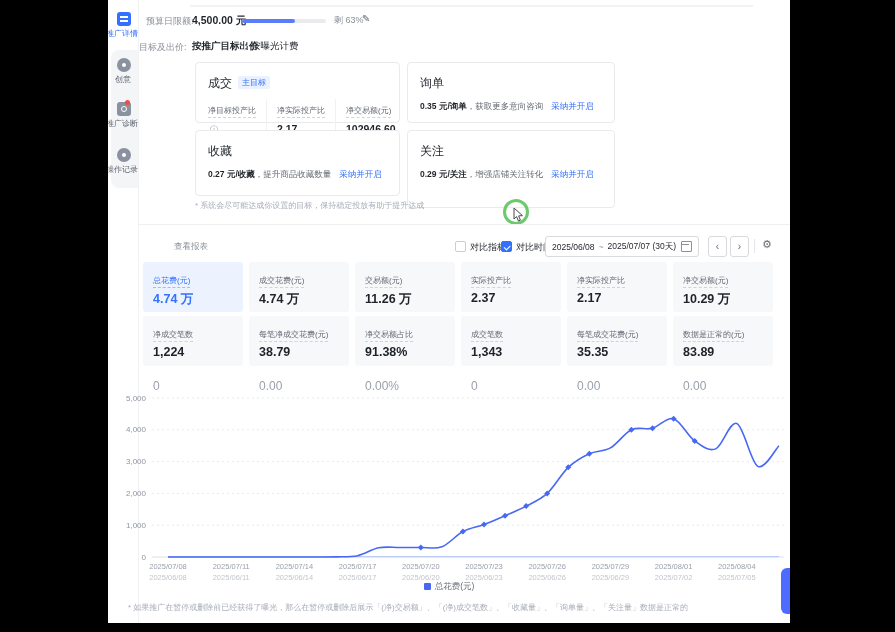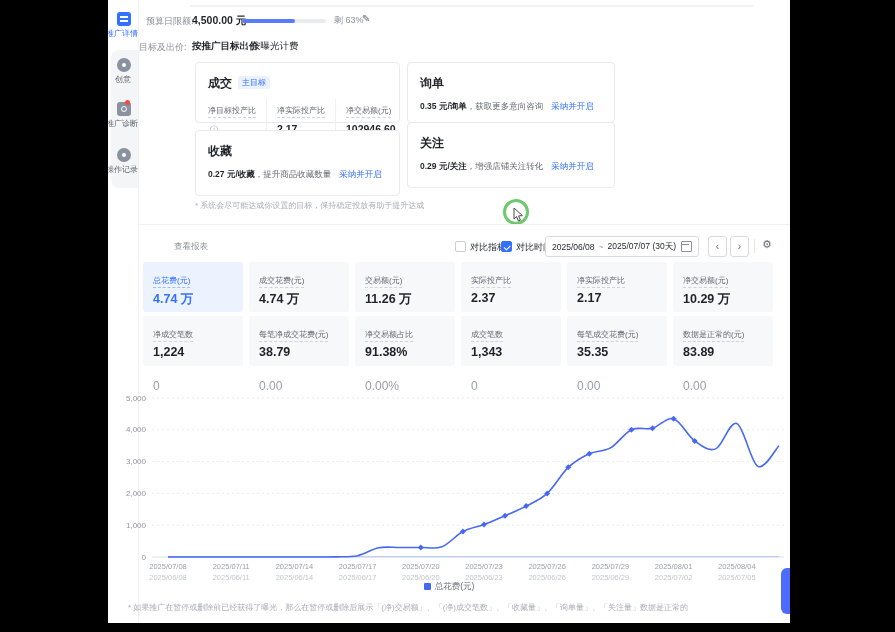--- a/index.html
+++ b/index.html
@@ -28,21 +28,21 @@
   .budget-amount{position:absolute;left:84px;top:14px;font-size:10.5px;font-weight:bold;color:#1f2329;}
   .pbar{position:absolute;left:134px;top:19px;width:84px;height:4px;background:#e9ebef;border-radius:2px;}
   .pbar-fill{height:4px;border-radius:2px;background:#5b7cfa;}
   .premain{position:absolute;left:226px;top:14px;font-size:9px;color:#8a8f99;}
   .pencil{position:absolute;top:13px;font-size:10px;color:#646a73;cursor:pointer;}
   .goal-opt{position:absolute;top:40px;font-size:9.5px;color:#1f2329;cursor:pointer;}
   .goal-sep{position:absolute;left:136px;top:41px;width:1px;height:10px;background:#e0e2e6;}
 
   
   .gcard{position:absolute;border:1px solid #e9eaec;border-radius:4px;background:#fff;box-sizing:border-box;padding:10px 12px;}
-  .gcard-title{font-size:12px;font-weight:bold;color:#1f2329;display:inline-block;}
+  .gcard-title{font-size:12px;font-weight:normal;color:#1f2329;display:inline-block;}
   .gbadge{display:inline-block;margin-left:6px;font-size:8px;color:#3370ff;background:#eaf1ff;border-radius:2px;padding:1px 4px;vertical-align:2px;}
   .gmetrics{display:flex;margin-top:7px;}
   .gmet{padding-right:10px;margin-right:10px;border-right:1px solid #f0f1f3;}
   .gmet:last-child{border-right:none;margin-right:0;padding-right:0;}
   .gmet-label{font-size:8px;color:#646a73;border-bottom:1px dashed #cfd3da;display:inline-block;padding-bottom:1px;white-space:nowrap;}
   .gmet-value{font-size:10.5px;font-weight:bold;color:#1f2329;margin-top:5px;white-space:nowrap;}
   .ginfo{font-size:8px;color:#9aa0ab;margin-left:2px;cursor:pointer;}
   .gedit{font-size:9px;color:#646a73;margin-left:3px;cursor:pointer;}
   .gdesc{margin-top:9px;font-size:8.5px;color:#646a73;white-space:nowrap;}
   .gdesc b{color:#1f2329;}
@@ -153,21 +153,21 @@
   <div class="gcard" style="left:299px;top:62px;width:208px;height:61px">
     <span class="gcard-title">询单</span>
     <div class="gdesc"><b>0.35 元/询单</b><span>，获取更多意向咨询</span><span class="glink">采纳并开启</span></div>
   </div>
 
   <div class="gcard" style="left:87px;top:130px;width:205px;height:66px">
     <span class="gcard-title">收藏</span>
     <div class="gdesc"><b>0.27 元/收藏</b><span>，提升商品收藏数量</span><span class="glink">采纳并开启</span></div>
   </div>
 
-  <div class="gcard" style="left:299px;top:122px;width:208px;height:66px">
+  <div class="gcard" style="left:299px;top:130px;width:208px;height:78px">
     <span class="gcard-title">关注</span>
     <div class="gdesc"><b>0.29 元/关注</b><span>，增强店铺关注转化</span><span class="glink">采纳并开启</span></div>
   </div>
 
   <div class="gnote">* 系统会尽可能达成你设置的目标，保持稳定投放有助于提升达成</div>
 
   <div class="clickring"></div>
   <svg class="cursor-svg" width="12" height="14" viewBox="0 0 12 14">
     <path d="M1,0 L1,11 L3.6,8.6 L5.4,13 L7.4,12.1 L5.6,7.9 L9.4,7.6 Z" fill="#fff" stroke="#4a4a4a" stroke-width="1"></path>
   </svg>

